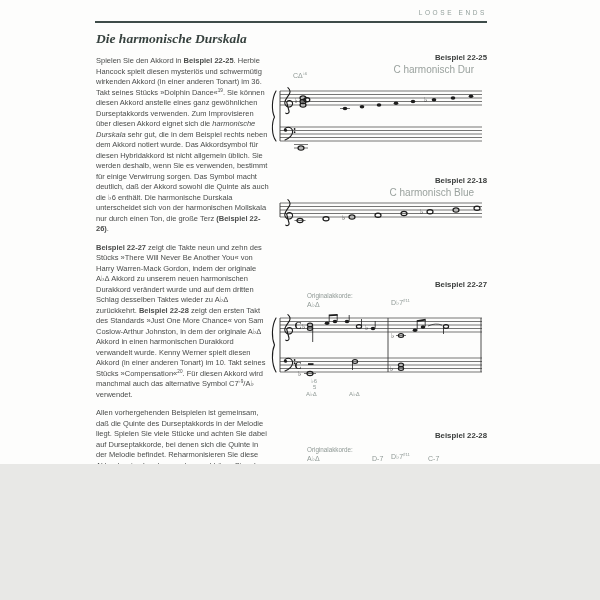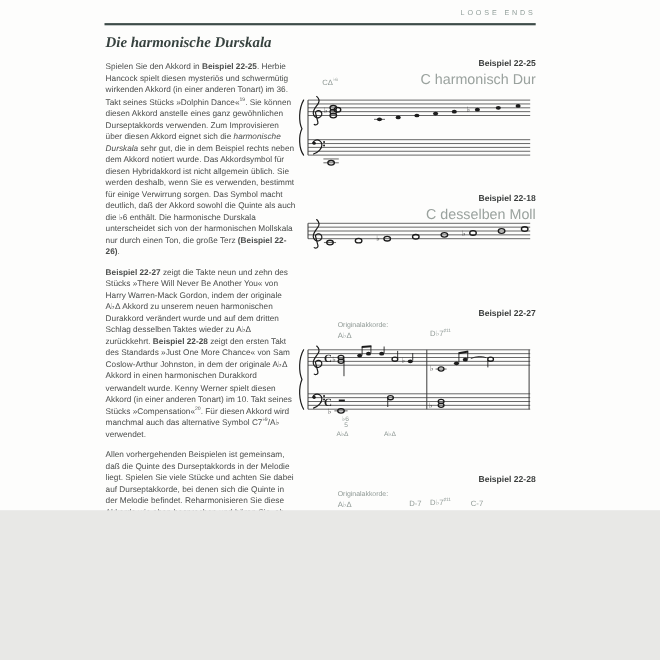--- a/index.html
+++ b/index.html
@@ -13,21 +13,21 @@
               font-weight:bold;font-size:13.5px;color:#37423f;}
   
   .body-col{left:96px;top:56px;width:174px;font-size:7.5px;line-height:10.5px;color:#4b4d4c;}
   .body-col p{margin:0 0 8px 0;}
   sup{font-size:0.62em;vertical-align:super;line-height:0;}
   
   .footnotes{left:96px;top:545px;font-size:6.2px;line-height:9px;color:#5a5c5b;}
   .page-number{left:472px;top:570px;font-size:8px;color:#6e706f;}
   
   .bsp-heading{right:113px;font-size:7.8px;font-weight:bold;color:#3a3d3c;}
-  .bsp-sub{right:113px;font-size:13px;color:#9aa29e;}
+  .bsp-sub{right:126px;font-size:10px;color:#9aa29e;}
   .gray-label{font-size:6.3px;color:#8f9995;}
   .chord-label{font-size:7px;color:#8f9995;white-space:nowrap;}
   .mini-label{font-size:6px;color:#8f9995;white-space:nowrap;}
   
   .sl{stroke:#3a3a3a;stroke-width:0.7;}
   .bl{stroke:#3a3a3a;stroke-width:0.9;}
   .wn{fill:none;stroke:#1c1c1c;stroke-width:1.2;}
   .fnote{fill:#1c1c1c;}
   .st{stroke:#1c1c1c;stroke-width:0.8;}
   .beam{stroke:#1c1c1c;stroke-width:1.8;}
@@ -99,21 +99,21 @@
       <ellipse class="fnote" cx="201" cy="9.25" rx="2.3" ry="1.7"></ellipse>
     </g>
     <g>
       <line class="sl" x1="24" y1="57.5" x2="38" y2="57.5"></line>
       <line class="sl" x1="24" y1="61" x2="38" y2="61"></line>
       <ellipse class="wn" cx="31" cy="61" rx="3" ry="2.1"></ellipse>
     </g>
   </svg>
 
   <div class="abs bsp-heading" style="top:176px;">Beispiel 22-18</div>
-  <div class="abs bsp-sub" style="top:187px;">C desselben Moll</div>
+  <div class="abs bsp-sub" style="top:187px;">C harmonisch Blue</div>
   <svg class="abs" style="left:270px;top:199px;" width="217" height="32" viewBox="0 0 217 32">
     <g>
       <line class="sl" x1="10" y1="4" x2="212" y2="4"></line>
         <line class="sl" x1="10" y1="7.5" x2="212" y2="7.5"></line>
       <line class="sl" x1="10" y1="11" x2="212" y2="11"></line>
         <line class="sl" x1="10" y1="14.5" x2="212" y2="14.5"></line>
       <line class="sl" x1="10" y1="18" x2="212" y2="18"></line>
     </g>
     <line class="bl" x1="10" y1="4" x2="10" y2="18"></line>
     <path class="clef" transform="translate(17,4)" d="M0.9,-3.4 C3.0,-1.6 3.5,1.2 2.1,3.4 C0.2,6.4 -2.6,9.0 -2.2,12.2 C-1.9,14.9 0.6,16.6 3.0,15.9 C5.5,15.2 6.3,12.3 4.8,10.6 C3.3,8.9 0.6,9.3 -0.3,11.2 L2.0,20.0 C2.5,22.0 0.2,23.3 -1.3,22.1"></path>

